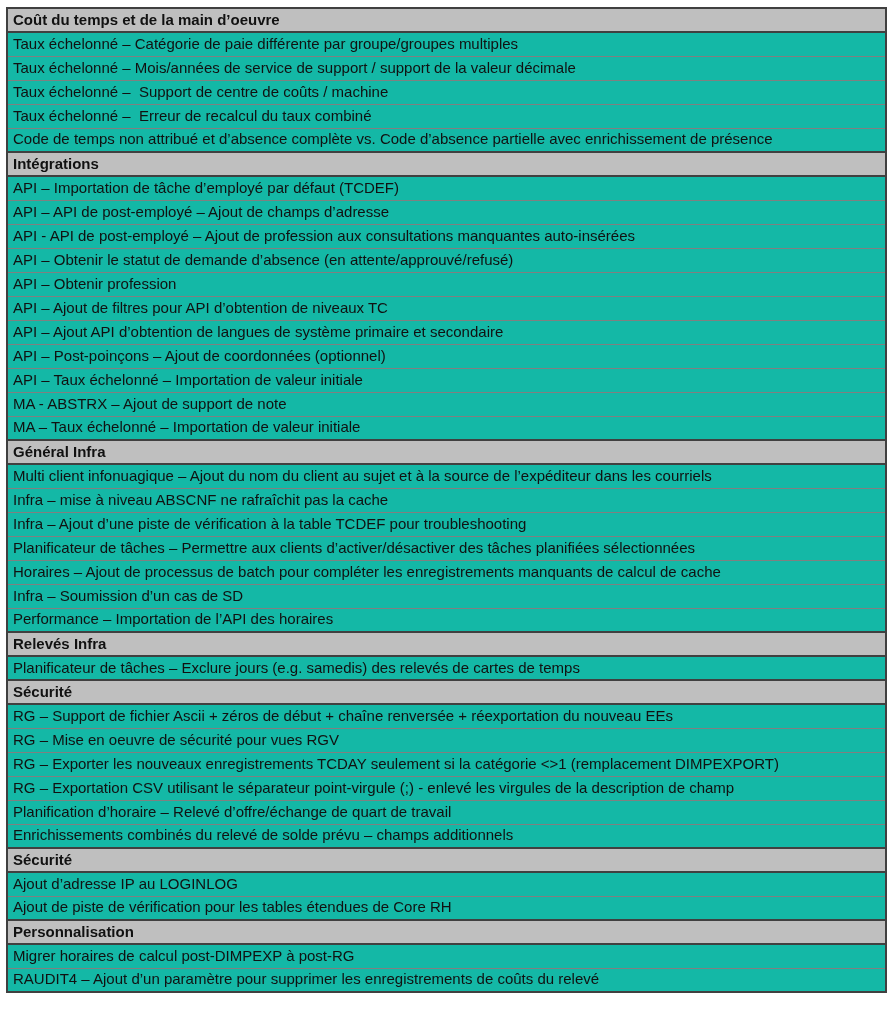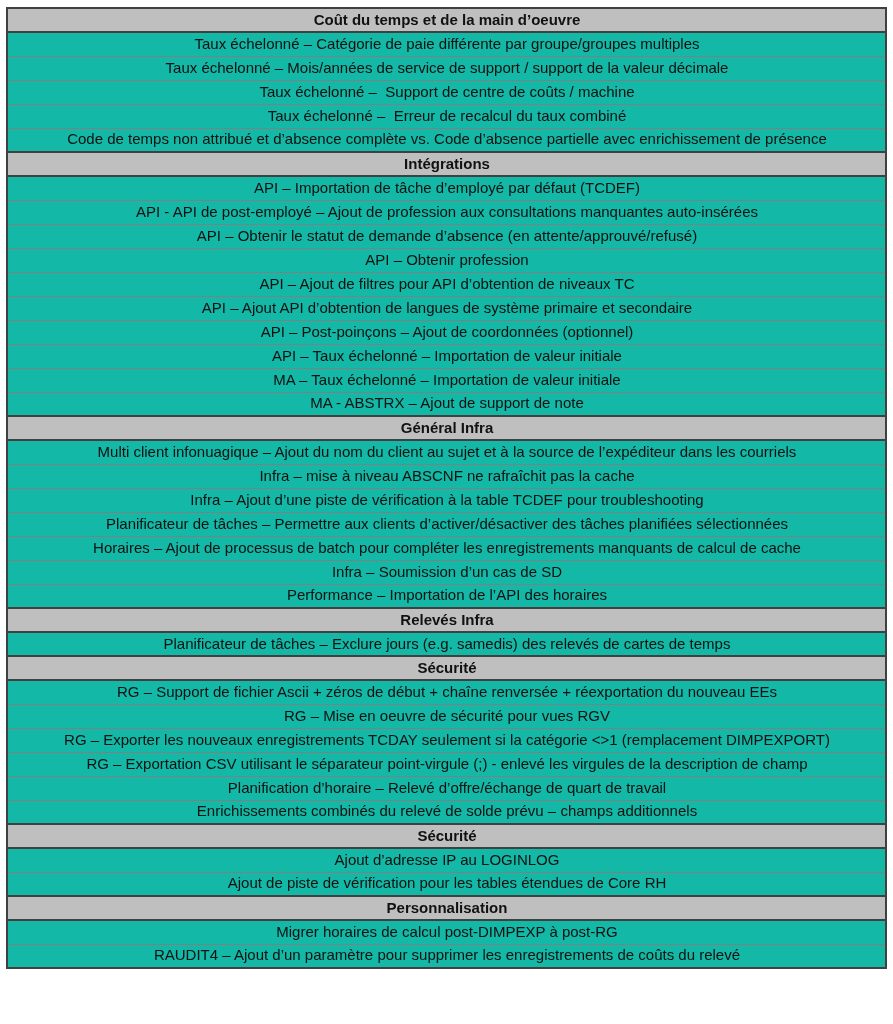--- a/index.html
+++ b/index.html
@@ -21,21 +21,20 @@
     width: 893px;
     height: 1024px;
     padding: 7px 6px;
     background: var(--page-bg);
   }
   table.doc-table {
     width: 100%;
     border-collapse: collapse;
     table-layout: fixed;
     border: 2px solid var(--outer-border);
-    text-align: center;
   }
   table.doc-table td {
     height: 24px;
     padding: 1px 4px 1px 5px;
     font-size: 15px;
     line-height: 1.25;
     white-space: pre-wrap;
     overflow: hidden;
     vertical-align: middle;
   }
@@ -76,20 +75,23 @@
         <tr>
           <td class="data-row">Code de temps non attribué et d’absence complète vs. Code d’absence partielle avec enrichissement de présence</td>
         </tr>
         <tr>
           <td class="section-header">Intégrations</td>
         </tr>
         <tr>
           <td class="data-row">API – Importation de tâche d’employé par défaut (TCDEF)</td>
         </tr>
         <tr>
+          <td class="data-row">API – API de post-employé – Ajout de champs d’adresse</td>
+        </tr>
+        <tr>
           <td class="data-row">API - API de post-employé – Ajout de profession aux consultations manquantes auto-insérées</td>
         </tr>
         <tr>
           <td class="data-row">API – Obtenir le statut de demande d’absence (en attente/approuvé/refusé)</td>
         </tr>
         <tr>
           <td class="data-row">API – Obtenir profession</td>
         </tr>
         <tr>
           <td class="data-row">API – Ajout de filtres pour API d’obtention de niveaux TC</td>
@@ -97,24 +99,24 @@
         <tr>
           <td class="data-row">API – Ajout API d’obtention de langues de système primaire et secondaire</td>
         </tr>
         <tr>
           <td class="data-row">API – Post-poinçons – Ajout de coordonnées (optionnel)</td>
         </tr>
         <tr>
           <td class="data-row">API – Taux échelonné – Importation de valeur initiale</td>
         </tr>
         <tr>
-          <td class="data-row">MA – Taux échelonné – Importation de valeur initiale</td>
+          <td class="data-row">MA - ABSTRX – Ajout de support de note</td>
         </tr>
         <tr>
-          <td class="data-row">MA - ABSTRX – Ajout de support de note</td>
+          <td class="data-row">MA – Taux échelonné – Importation de valeur initiale</td>
         </tr>
         <tr>
           <td class="section-header">Général Infra</td>
         </tr>
         <tr>
           <td class="data-row">Multi client infonuagique – Ajout du nom du client au sujet et à la source de l’expéditeur dans les courriels</td>
         </tr>
         <tr>
           <td class="data-row">Infra – mise à niveau ABSCNF ne rafraîchit pas la cache</td>
         </tr>

